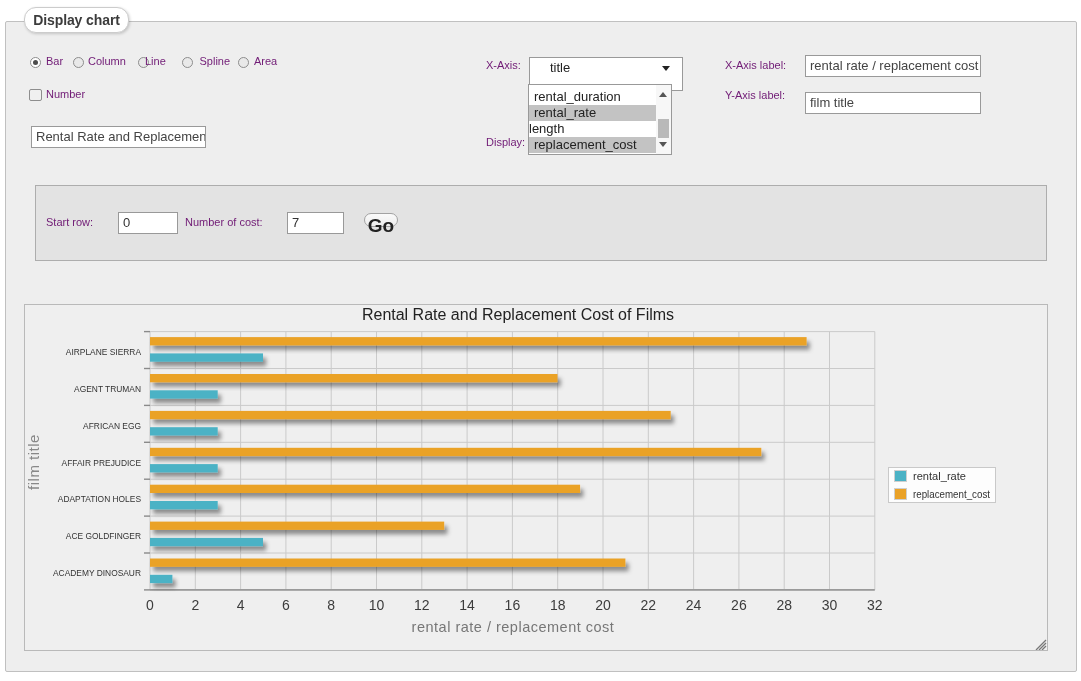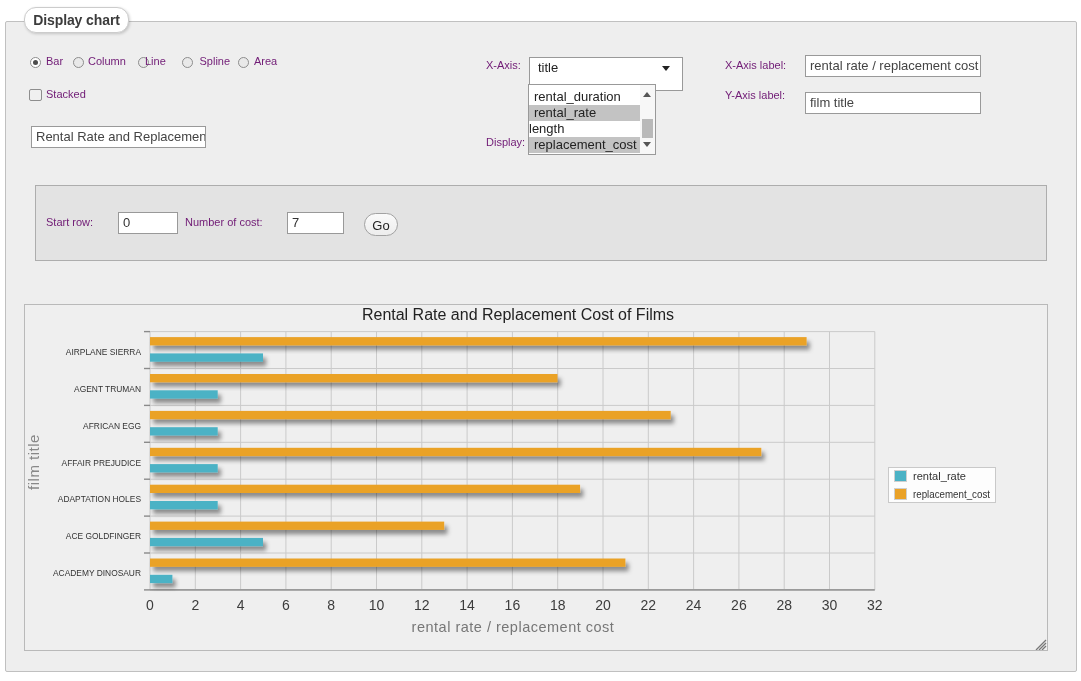--- a/index.html
+++ b/index.html
@@ -19,30 +19,30 @@
 <div class="radio" style="left:73px;top:57px"></div>
 <div class="txt" style="left:88px;top:54px">Column</div>
 <div class="radio" style="left:138px;top:57px"></div>
 <div class="txt" style="left:145px;top:54px">Line</div>
 <div class="radio" style="left:182px;top:57px"></div>
 <div class="txt" style="left:199.5px;top:54px">Spline</div>
 <div class="radio" style="left:238px;top:57px"></div>
 <div class="txt" style="left:254px;top:54px">Area</div>
 
 <div class="abs" style="left:29px;top:89px;width:13px;height:12px;border:1px solid #8d8d8d;border-radius:2px;background:#f0f0f0"></div>
-<div class="txt" style="left:46px;top:87px">Stacked</div>
+<div class="txt" style="left:46px;top:87px">Number</div>
 
 <div class="inp" style="left:31px;top:126px;width:175px;height:22px">Rental Rate and Replacement Cost of Films</div>
 
 <div class="txt" style="left:486px;top:58px">X-Axis:</div>
-<div class="inp" style="left:529px;top:57px;width:154px;height:34px;color:#222;padding-left:8px">title</div>
+<div class="inp" style="left:529px;top:57px;width:154px;height:34px;color:#222;padding-left:20px">title</div>
 <div class="abs" style="left:662px;top:66px;width:0;height:0;border-left:4.5px solid transparent;border-right:4.5px solid transparent;border-top:5px solid #222"></div>
 
 <div class="txt" style="left:486px;top:134.5px">Display:</div>
-<div class="abs" style="left:528px;top:84px;width:128px;height:71px;background:#fff;border:1px solid #999;overflow:hidden">
+<div class="abs" style="left:528px;top:84px;width:144px;height:71px;background:#fff;border:1px solid #999;overflow:hidden">
   <div style="position:absolute;left:0;top:4px;width:132px;font-size:13px;color:#222">
     <div style="height:16px;line-height:16px;padding-left:5px">rental_duration</div>
     <div style="height:16px;line-height:16px;padding-left:5px;background:#c3c3c3">rental_rate</div>
     <div style="height:16px;line-height:16px;padding-left:0">length</div>
     <div style="height:16px;line-height:16px;padding-left:5px;background:#c3c3c3">replacement_cost</div>
   </div>
   <div style="position:absolute;right:0;top:0;width:15px;height:69px;background:#f7f7f7">
     <div style="position:absolute;left:3px;top:7px;width:0;height:0;border-left:4px solid transparent;border-right:4px solid transparent;border-bottom:5px solid #555"></div>
     <div style="position:absolute;left:3px;bottom:7px;width:0;height:0;border-left:4px solid transparent;border-right:4px solid transparent;border-top:5px solid #555"></div>
     <div style="position:absolute;left:2px;top:34px;width:11px;height:19px;background:#b9b9b9"></div>
@@ -52,21 +52,21 @@
 <div class="txt" style="left:725px;top:58px">X-Axis label:</div>
 <div class="inp" style="left:805px;top:55px;width:176px;height:22px">rental rate / replacement cost</div>
 <div class="txt" style="left:725px;top:88px">Y-Axis label:</div>
 <div class="inp" style="left:805px;top:92px;width:176px;height:22px">film title</div>
 
 <div class="abs" style="left:35px;top:185px;width:1012px;height:76px;background:#e3e3e3;border:1px solid #adadad"></div>
 <div class="txt" style="left:46px;top:215px">Start row:</div>
 <div class="inp" style="left:118px;top:212px;width:60px;height:22px;color:#333">0</div>
 <div class="txt" style="left:185px;top:215px">Number of cost:</div>
 <div class="inp" style="left:287px;top:212px;width:57px;height:22px;color:#333">7</div>
-<div class="abs" style="left:364px;top:213px;width:34px;height:23px;border:1px solid #a2a2a2;border-radius:11.5px;background:linear-gradient(#fafafa,#ededed);font-size:13px;font-weight:normal;color:#222;text-align:center;line-height:23px">Go</div>
+<div class="abs" style="left:364px;top:213px;width:34px;height:14px;border:1px solid #a2a2a2;border-radius:11.5px;background:linear-gradient(#fafafa,#ededed);font-size:19px;font-weight:bold;color:#222;text-align:center;line-height:23px">Go</div>
 
 <div class="abs" style="left:24px;top:304px;width:1024px;height:347px;background:#efefef;border:1px solid #b9b9b9">
 <svg width="1022" height="345" viewBox="0 0 1022 345" style="position:absolute;left:0;top:0">
 <defs>
         <filter id="sh" x="-20%" y="-60%" width="150%" height="260%">
           <feDropShadow dx="3.2" dy="4.4" stdDeviation="2.2" flood-color="#000" flood-opacity="0.42"></feDropShadow>
         </filter>
       </defs>
 <rect x="125.0" y="26.6" width="724.8" height="258.3" fill="#efefef"></rect>
 <line x1="125.0" y1="26.6" x2="125.0" y2="284.9" stroke="#cacaca" stroke-width="1"></line>

